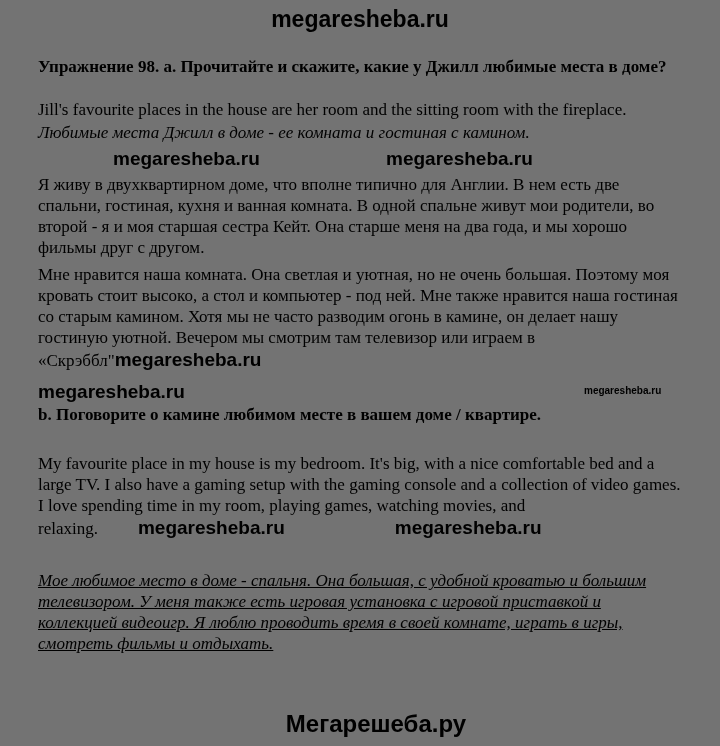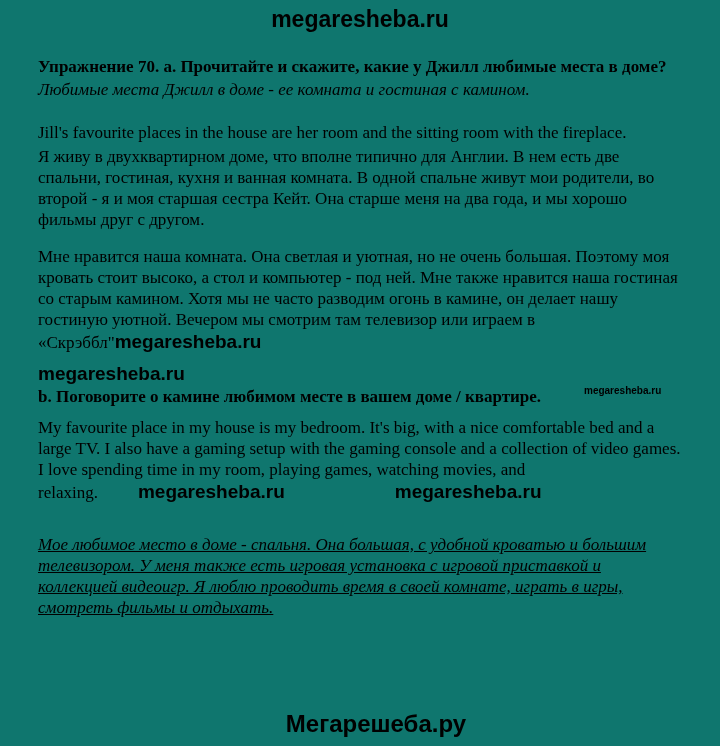--- a/index.html
+++ b/index.html
@@ -2,21 +2,21 @@
 <html><head>
 <meta charset="utf-8">
 <style>
   * { margin: 0; padding: 0; box-sizing: border-box; }
   html, body { background: #ffffff; }
   .page {
     position: relative;
     width: 720px;
     height: 746px;
     margin: 0 auto;
-    background: #0f766e;
+    background: #737373;
     color: #000000;
     font-family: "Liberation Serif", serif;
     font-size: 17px;
     line-height: 21px;
     overflow: hidden;
   }
   .content { padding: 0 38px; }
 
   .header-wm {
     padding-top: 5px;
@@ -30,22 +30,22 @@
   .heading {
     font-weight: bold;
     margin-top: 23px;
   }
   .heading-b { margin-top: 0; }
 
   .para { margin-top: 2px; }
   .en-a { margin-top: 22px; }
   .italic { font-style: italic; }
   .p1 { margin-top: 3px; }
-  .p2 { margin-top: 16px; }
-  .en-b { margin-top: 10px; }
+  .p2 { margin-top: 6px; }
+  .en-b { margin-top: 28px; }
   .ru-b { margin-top: 30px; text-decoration: underline; }
 
   .wm {
     font-family: "Liberation Sans", sans-serif;
     font-weight: bold;
     font-style: normal;
     font-size: 19px;
     line-height: 24px;
     color: #000000;
     white-space: nowrap;
@@ -91,26 +91,30 @@
 </style>
 </head>
 <body>
 
 <div class="page">
 
   <div class="header-wm">megaresheba.ru</div>
 
   <div class="content">
 
-    <div class="heading">Упражнение 70. а. Прочитайте и скажите, какие у Джилл любимые места в доме?</div>
+    <div class="heading">Упражнение 98. а. Прочитайте и скажите, какие у Джилл любимые места в доме?</div>
+
+    <p class="para en-a">Jill's favourite places in the house are her room and the sitting room with the fireplace.</p>
 
     <p class="para italic">Любимые места Джилл в доме - ее комната и гостиная с камином.</p>
 
-    <p class="para en-a">Jill's favourite places in the house are her room and the sitting room with the fireplace.</p>
-
+    <div class="wm-row">
+      <span class="wm">megaresheba.ru</span>
+      <span class="wm wm-row-second">megaresheba.ru</span>
+    </div>
 
     <p class="para p1">Я живу в двухквартирном доме, что вполне типично для Англии. В нем есть две спальни, гостиная, кухня и ванная комната. В одной спальне живут мои родители, во второй - я и моя старшая сестра Кейт. Она старше меня на два года, и мы хорошо фильмы друг с другом.</p>
 
     <p class="para p2"><span>Мне нравится наша комната. Она светлая и уютная, но не очень большая. Поэтому моя кровать стоит высоко, а стол и компьютер - под ней. Мне также нравится наша гостиная со старым камином. Хотя мы не часто разводим огонь в камине, он делает нашу гостиную уютной. Вечером мы смотрим там телевизор или играем в «Скрэббл"</span><span class="wm inline-wm">megaresheba.ru</span></p>
 
     <div class="wm wm-left">megaresheba.ru</div>
 
     <div class="heading heading-b">b. Поговорите о камине любимом месте в вашем доме / квартире.</div>
 
     <p class="para en-b"><span>My favourite place in my house is my bedroom. It's big, with a nice comfortable bed and a large TV. I also have a gaming setup with the gaming console and a collection of video games. I love spending time in my room, playing games, watching movies, and relaxing.</span><span class="wm inline-wm gap1">megaresheba.ru</span><span class="wm inline-wm gap2">megaresheba.ru</span></p>

